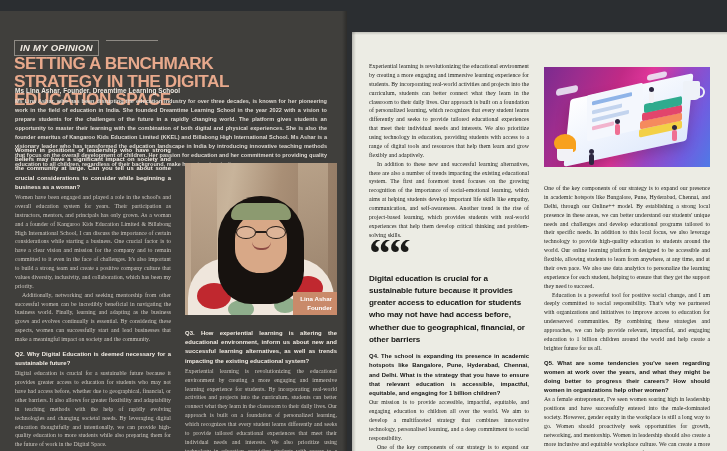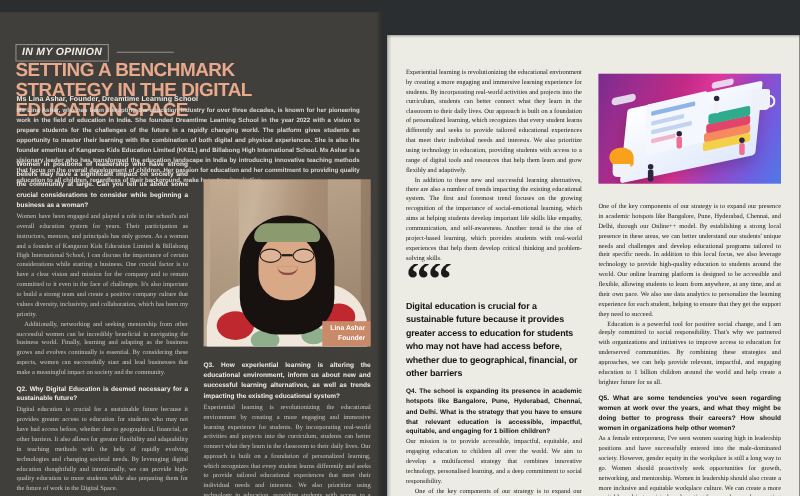--- a/index.html
+++ b/index.html
@@ -29,21 +29,21 @@
     content: "";
     position: absolute;
     right: 0; top: 0; bottom: 0; width: 5px;
     background: linear-gradient(to right, rgba(0,0,0,0) 0%, rgba(0,0,0,0.30) 100%);
     pointer-events: none;
   }
 
   .kicker-row {
     position: absolute;
     left: 14px; top: 29px;
-    display: flex; align-items: center; gap: 7px;
+    display: flex; align-items: flex-start; gap: 7px;
   }
   .kicker {
     border: 1px solid #8e8a84;
     padding: 2px 5px 2px 5px;
     font-size: 9.5px;
     font-style: italic;
     font-weight: 700;
     letter-spacing: 0.3px;
     color: #f2ece4;
     line-height: 1.05;

